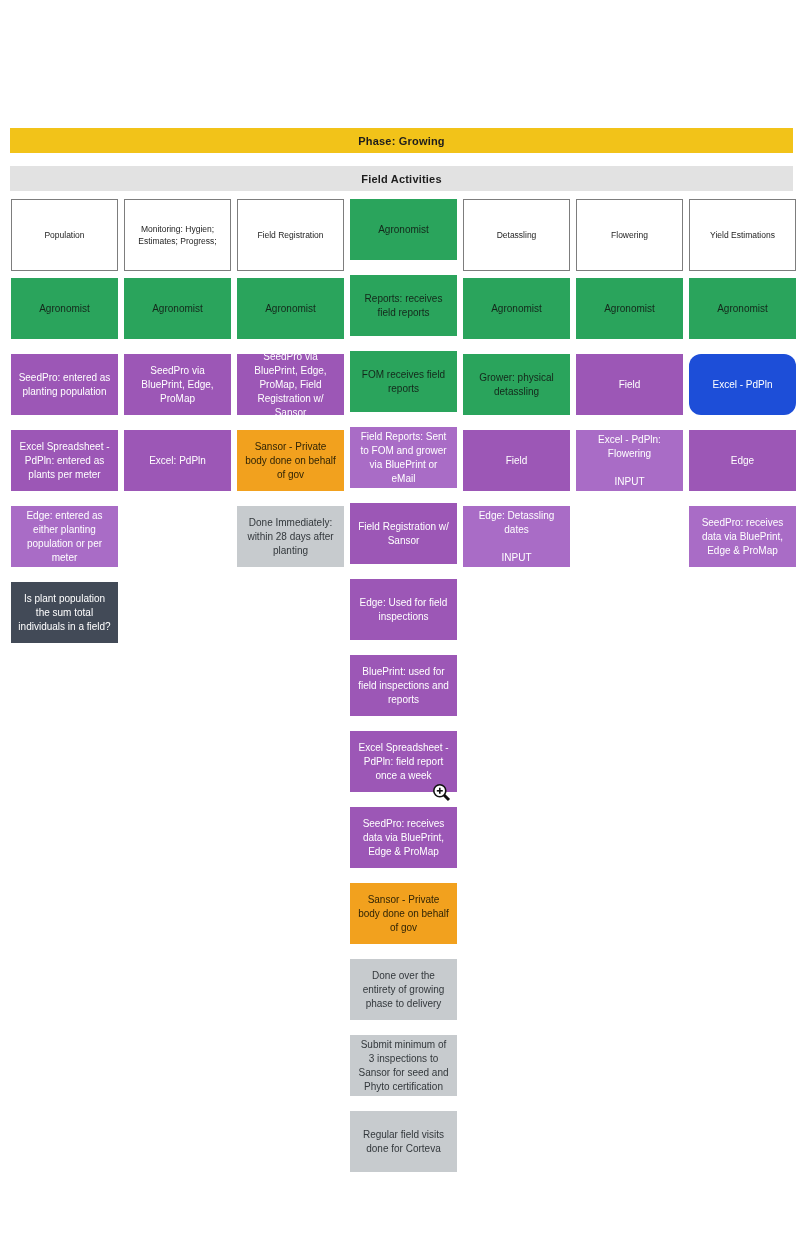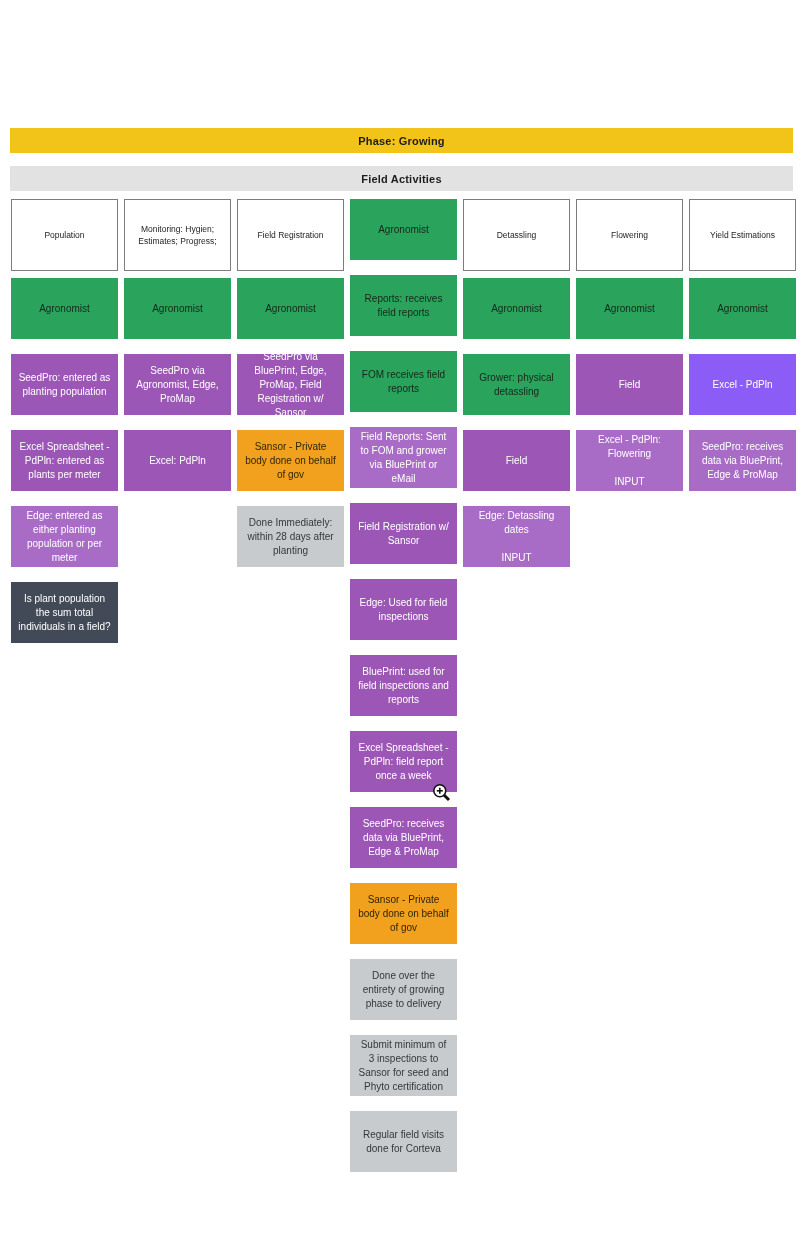--- a/index.html
+++ b/index.html
@@ -47,21 +47,21 @@
       <div class="col-header">Population</div>
       <div class="note" style="background: rgb(42, 164, 92); color: rgb(20, 40, 27);">Agronomist</div>
       <div class="note" style="background: rgb(156, 87, 182); color: rgb(255, 255, 255);">SeedPro: entered as planting population</div>
       <div class="note" style="background: rgb(156, 87, 182); color: rgb(255, 255, 255);">Excel Spreadsheet - PdPln: entered as plants per meter</div>
       <div class="note" style="background: rgb(169, 108, 198); color: rgb(255, 255, 255);">Edge: entered as either planting population or per meter</div>
       <div class="note" style="background: rgb(66, 74, 87); color: rgb(255, 255, 255);">Is plant population the sum total individuals in a field?</div>
     </div>
     <div class="column">
       <div class="col-header">Monitoring: Hygien; Estimates; Progress;</div>
       <div class="note" style="background: rgb(42, 164, 92); color: rgb(20, 40, 27);">Agronomist</div>
-      <div class="note" style="background: rgb(156, 87, 182); color: rgb(255, 255, 255);">SeedPro via Agronomist, Edge, ProMap</div>
+      <div class="note" style="background: rgb(156, 87, 182); color: rgb(255, 255, 255);">SeedPro via BluePrint, Edge, ProMap</div>
       <div class="note" style="background: rgb(156, 87, 182); color: rgb(255, 255, 255);">Excel: PdPln</div>
     </div>
     <div class="column">
       <div class="col-header">Field Registration</div>
       <div class="note" style="background: rgb(42, 164, 92); color: rgb(20, 40, 27);">Agronomist</div>
       <div class="note" style="background: rgb(156, 87, 182); color: rgb(255, 255, 255);">SeedPro via BluePrint, Edge, ProMap, Field Registration w/ Sansor</div>
       <div class="note" style="background: rgb(242, 161, 30); color: rgb(49, 37, 6);">Sansor - Private body done on behalf of gov</div>
       <div class="note" style="background: rgb(199, 203, 206); color: rgb(51, 56, 60);">Done Immediately: within 28 days after planting</div>
     </div>
     <div class="column">
@@ -92,21 +92,22 @@
       <div class="col-header">Flowering</div>
       <div class="note" style="background: rgb(42, 164, 92); color: rgb(20, 40, 27);">Agronomist</div>
       <div class="note" style="background: rgb(156, 87, 182); color: rgb(255, 255, 255);">Field</div>
       <div class="note" style="background: rgb(169, 108, 198); color: rgb(255, 255, 255);">Excel - PdPln: Flowering
 
 INPUT</div>
     </div>
     <div class="column">
       <div class="col-header">Yield Estimations</div>
       <div class="note" style="background: rgb(42, 164, 92); color: rgb(20, 40, 27);">Agronomist</div>
-      <div class="note" style="background: #8b5cf6; color: rgb(255, 255, 255);">Excel - PdPln</div>
+      <div class="note" style="background: #1d4ed8; color: rgb(255, 255, 255); border-radius: 12px;">Excel - PdPln</div>
+      <div class="note" style="background: rgb(156, 87, 182); color: rgb(255, 255, 255);">Edge</div>
       <div class="note" style="background: rgb(169, 108, 198); color: rgb(255, 255, 255);">SeedPro: receives data via BluePrint, Edge &amp; ProMap</div>
     </div>
   </div>
 
 <div id="cursor" style="left: 432px; top: 783px;">
   <svg width="20" height="20" viewBox="0 0 20 20">
     <line x1="11.5" y1="11.5" x2="17" y2="17" stroke="#111111" stroke-width="3"></line>
     <circle cx="7.8" cy="7.8" r="6" fill="#ffffff" stroke="#111111" stroke-width="1.6"></circle>
     <line x1="7.8" y1="4.8" x2="7.8" y2="10.8" stroke="#111111" stroke-width="1.6"></line>
     <line x1="4.8" y1="7.8" x2="10.8" y2="7.8" stroke="#111111" stroke-width="1.6"></line>

